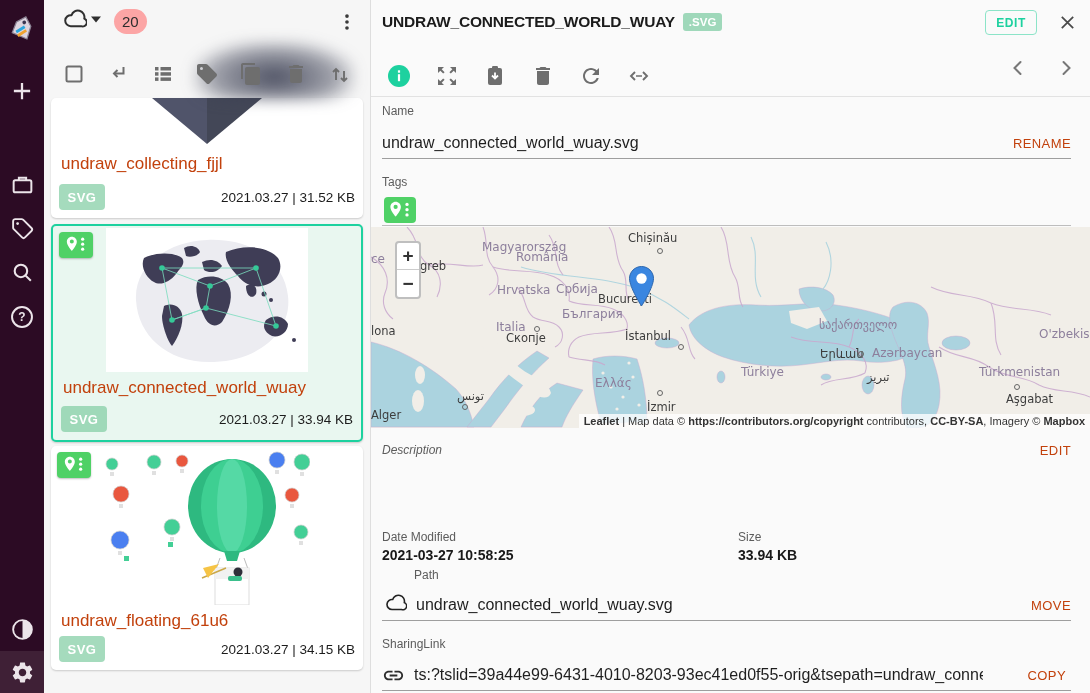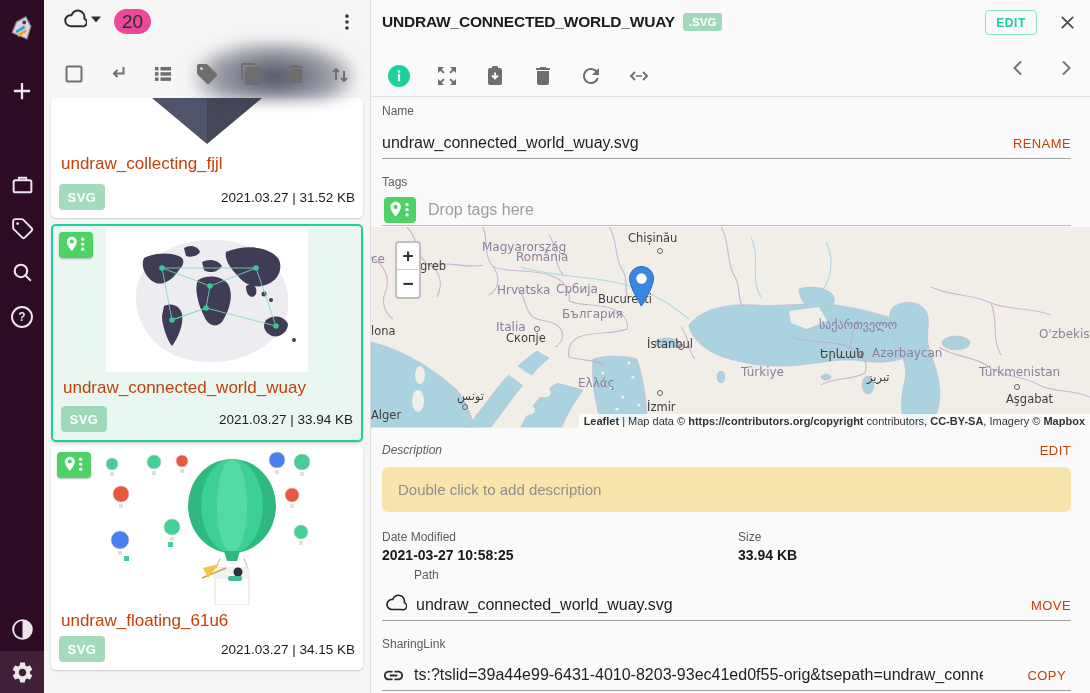--- a/index.html
+++ b/index.html
@@ -9,21 +9,21 @@
 
   
   .rail { position:absolute; left:0; top:0; width:44px; height:693px; background:#2c0b24; z-index:5; }
   .rail .ric { position:absolute; left:0; width:44px; height:36px; display:flex; align-items:center; justify-content:center; cursor:pointer; }
   .rail .gearbg { position:absolute; left:0; top:651px; width:44px; height:42px; background:#3f2036; }
 
   
   .filelist { position:absolute; left:44px; top:0; width:327px; height:693px; background:#f6f6f6; border-right:1px solid #dedede; }
   .fl-header { position:absolute; top:0; left:0; right:0; height:44px; }
   .loc-btn { position:absolute; left:16px; top:8px; display:flex; align-items:center; gap:4px; cursor:pointer; }
-  .count-pill { position:absolute; left:70px; top:9px; min-width:29px; height:25px; background:#ec4899; border-radius:13px; font-size:19px; color:#2d2d2d; display:flex; align-items:center; justify-content:center; padding:0 8px; }
+  .count-pill { position:absolute; left:70px; top:9px; min-width:29px; height:25px; background:#fca5a5; border-radius:13px; font-size:15px; color:#2d2d2d; display:flex; align-items:center; justify-content:center; padding:0 8px; }
   .fl-menu { position:absolute; right:12px; top:11px; cursor:pointer; }
   .thumb-blur { position:absolute; left:150px; top:42px; width:160px; height:58px;
     background:radial-gradient(ellipse at 50% 60%, rgba(58,62,82,.9) 0%, rgba(58,62,82,.45) 55%, rgba(58,62,82,0) 78%);
     filter:blur(7px); z-index:1; }
   .fl-toolbar { position:absolute; top:56px; left:0; right:0; height:36px; display:flex; align-items:center; justify-content:space-between; padding:0 18px; z-index:2; }
   .fl-toolbar .tic { width:24px; height:24px; cursor:pointer; }
 
   .card { position:absolute; left:7px; width:312px; background:#fff; border-radius:5px; box-shadow:0 1px 2px rgba(0,0,0,.18); overflow:hidden; cursor:pointer; }
   .card.selected { background:#e9f7f0; border:2px solid #1dd19f; }
   .corner-badge { position:absolute; left:6px; top:6px; width:34px; height:26px; background:#4fd166; border-radius:4px; display:flex; align-items:center; justify-content:center; box-shadow:0 1px 2px rgba(0,0,0,.25); cursor:pointer; z-index:2; }
@@ -396,21 +396,20 @@
   <div class="lbl" style="top:175px">Tags</div>
   <div class="frow tags-row">
     <div class="tagdrop-badge">
       <svg width="28" height="21" viewBox="0 0 30 24">
         <path fill="#fff" d="M10 2C6.7 2 4 4.7 4 8c0 4.5 6 11 6 11s6-6.5 6-11c0-3.3-2.7-6-6-6zm0 8.3A2.4 2.4 0 1 1 10 5.5a2.4 2.4 0 0 1 0 4.8z"></path>
         <circle cx="23" cy="5" r="1.9" fill="#fff"></circle>
           <circle cx="23" cy="11" r="1.9" fill="#fff"></circle>
           <circle cx="23" cy="17" r="1.9" fill="#fff"></circle>
       </svg>
     </div>
-    <span class="tags-ph">Drop tags here</span>
   </div>
 
   <div class="map">
     <svg class="base" width="719" height="201" viewBox="0 0 719 201">
 
       <g fill="#abd3df" stroke="#c9a8ce" stroke-width="0.8" stroke-opacity="0.55">
         <path d="M0,115 C30,122 60,140 85,162 C95,173 100,186 103,200 L0,200 Z"></path>
         <path d="M96,200 L118,172 C132,152 148,136 166,124 L178,131 C162,145 147,163 133,183 L120,200 Z"></path>
         <path d="M150,200 C158,182 170,166 186,156 L212,163 C201,179 195,189 191,200 Z"></path>
         <path d="M222,132 C235,128 252,128 266,132 C272,150 276,172 276,196 L230,196 C224,175 220,152 222,132 Z"></path>
@@ -478,23 +477,23 @@
         <span class="mlbl ring" style="left: 24px; top: 37px;"></span>
         <span class="mlbl city" style="left: 34px; top: 32px;">Zagreb</span>
         <span class="mlbl country" style="left: 145px; top: 23px;">România</span>
         <span class="mlbl country" style="left: 126px; top: 56px;">Hrvatska</span>
         <span class="mlbl country" style="left: 185px; top: 55px;">Србија</span>
         <span class="mlbl city" style="left: 227px; top: 65px;">București</span>
         <span class="mlbl country" style="left: 191px; top: 80px;">България</span>
         <span class="mlbl country" style="left: 125px; top: 93px;">Italia</span>
         <span class="mlbl ring" style="left: 163px; top: 99px;"></span>
         <span class="mlbl city" style="left: 135px; top: 104px;">Скопје</span>
-        <span class="mlbl city" style="left: 276px; top: 102px; margin-top: 8px;">İstanbul</span>
+        <span class="mlbl city" style="left: 254px; top: 102px;">İstanbul</span>
         <span class="mlbl ring" style="left: 307px; top: 117px;"></span>
-        <span class="mlbl country" style="left: 207px; top: 149px;">Ελλάς</span>
+        <span class="mlbl country" style="left: 224px; top: 149px;">Ελλάς</span>
         <span class="mlbl city" style="left: 276px; top: 146px; margin-top: 27px;">İzmir</span>
         <span class="mlbl ring" style="left: 286px; top: 163px;"></span>
         <span class="mlbl country" style="left: 370px; top: 138px;">Türkiye</span>
         <span class="mlbl city" style="left: 449px; top: 120px;">Երևան</span>
         <span class="mlbl ring" style="left: 487px; top: 124px;"></span>
         <span class="mlbl country" style="left: 501px; top: 119px;">Azərbaycan</span>
         <span class="mlbl country" style="left: 448px; top: 91px;">საქართველო</span>
         <span class="mlbl city" style="left: 496px; top: 143px;">تبريز</span>
         <span class="mlbl country" style="left: 608px; top: 138px;">Türkmenistan</span>
         <span class="mlbl ring" style="left: 643px; top: 157px;"></span>
@@ -513,23 +512,20 @@
       <svg width="25" height="41" viewBox="0 0 25 41">
         <path d="M12.5 0.5C5.9 0.5 0.5 5.9 0.5 12.5 C0.5 21.5 12.5 40 12.5 40 S24.5 21.5 24.5 12.5 C24.5 5.9 19.1 0.5 12.5 0.5 Z" fill="#3a86e0" stroke="#2d66ad" stroke-width="1"></path>
         <circle cx="12.5" cy="12.5" r="5.2" fill="#ffffff"></circle>
       </svg>
     </div>
     <div class="attribution"><span class="attr-b">Leaflet</span><span> | Map data © </span><span class="attr-b">https://contributors.org/copyright</span><span> contributors, </span><span class="attr-b">CC-BY-SA</span><span>, Imagery © </span><span class="attr-b">Mapbox</span></div>
   </div>
 
   <div class="lbl desc-label">Description</div>
   <span class="action desc-edit">EDIT</span>
-  <div class="desc-box">
-    <span class="desc-ph">Double click to add description</span>
-  </div>
 
   <div class="lbl meta-lbl1">Date Modified</div>
   <div class="meta-val1">2021-03-27 10:58:25</div>
   <div class="lbl meta-lbl2">Size</div>
   <div class="meta-val2">33.94 KB</div>
 
   <div class="lbl path-label">Path</div>
   <div class="frow path-row">
     <span class="ic">
       <svg width="25" height="20" viewBox="0 0 24 20">

